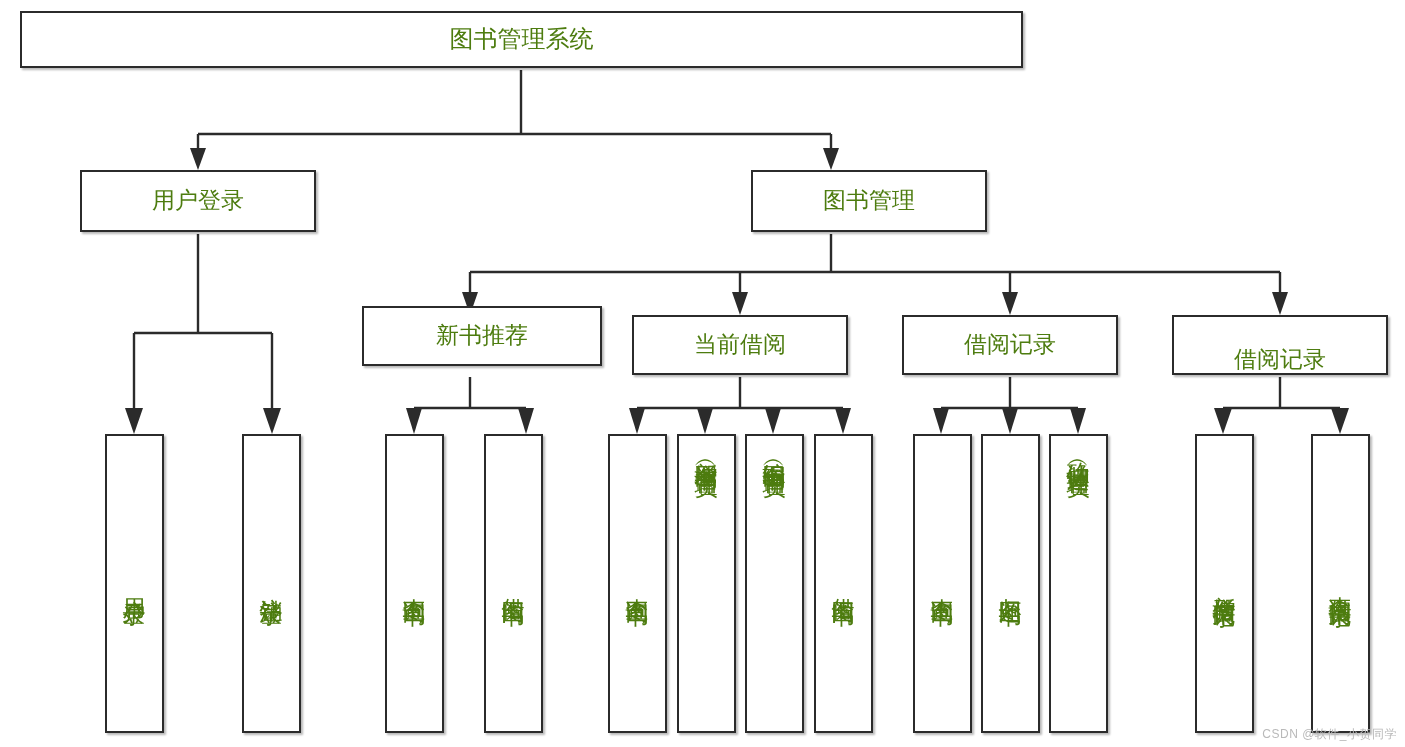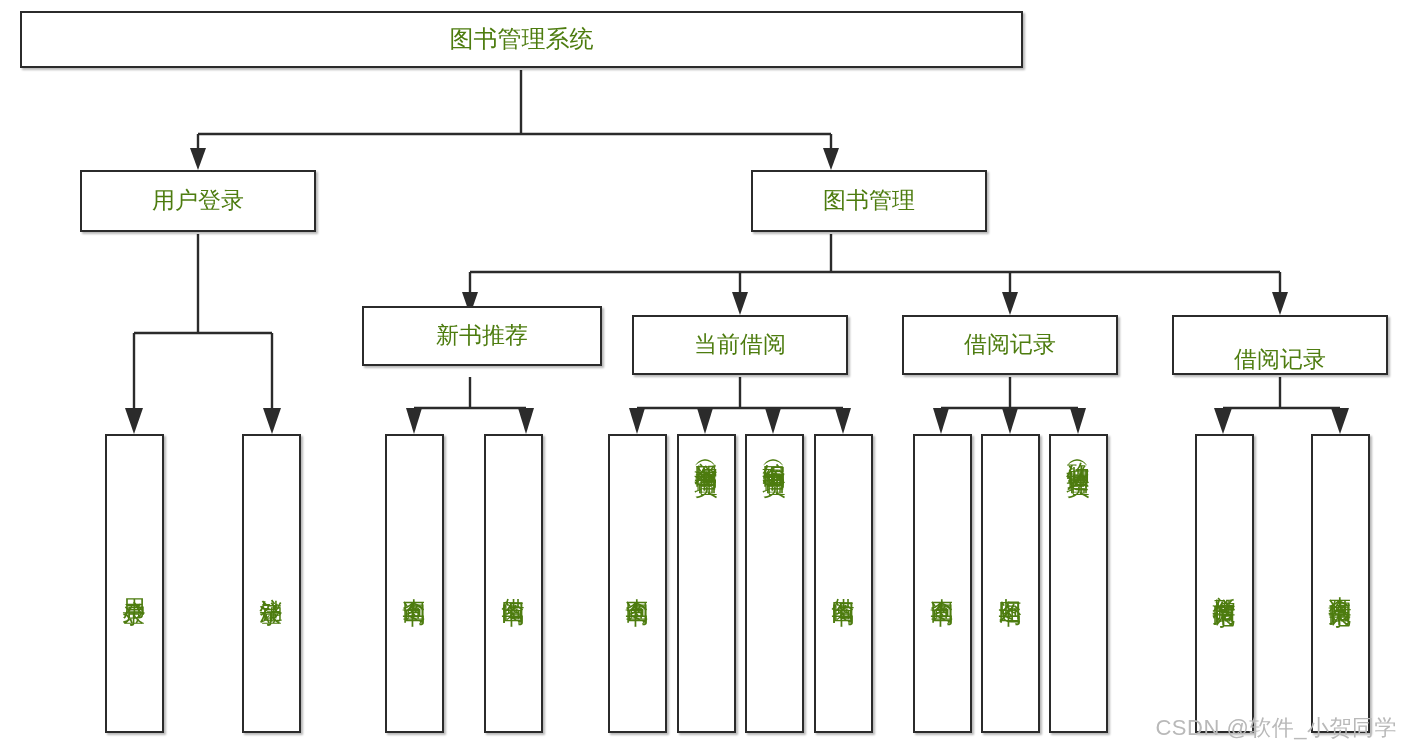--- a/index.html
+++ b/index.html
@@ -43,21 +43,21 @@
     letter-spacing:2px;
     line-height:1.05;
     white-space:nowrap;
   }
   .leaf{align-items:flex-start;padding-top:8px;}
   .leaf.short{align-items:center;padding-top:0;}
 
   #watermark{
     position:absolute;
     right:8px;bottom:4px;
-    font-size:22px;
+    font-size:12px;
     color:#b9b9b9;
     letter-spacing:0.5px;
     z-index:5;
     white-space:nowrap;
   }
 </style>
 </head>
 <body>
 
 <div id="diagram">

